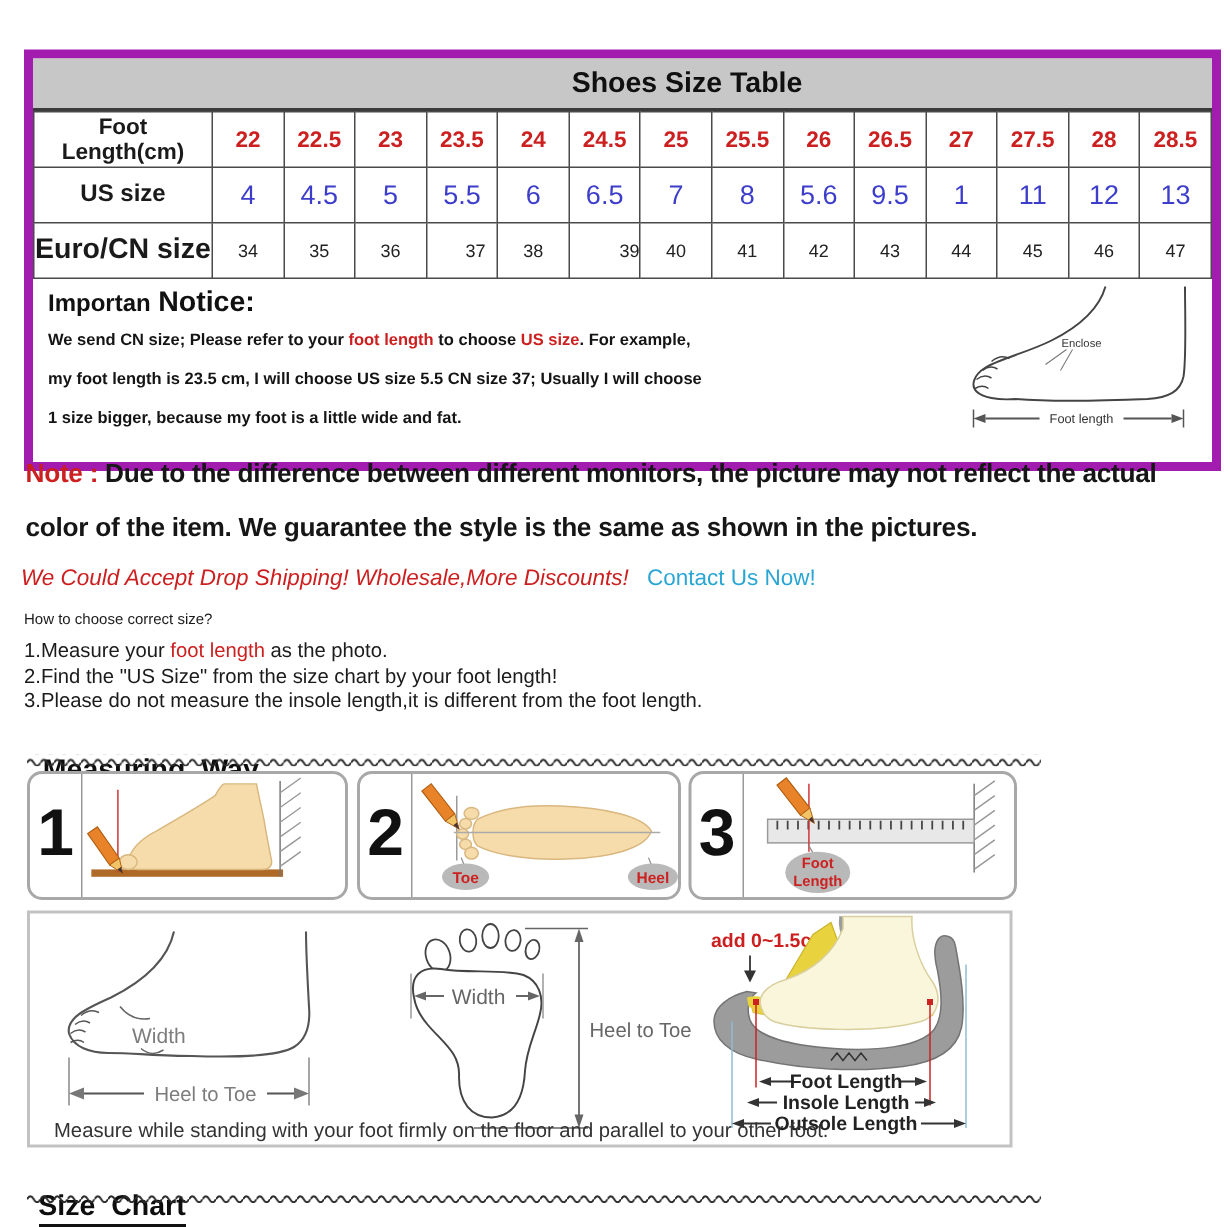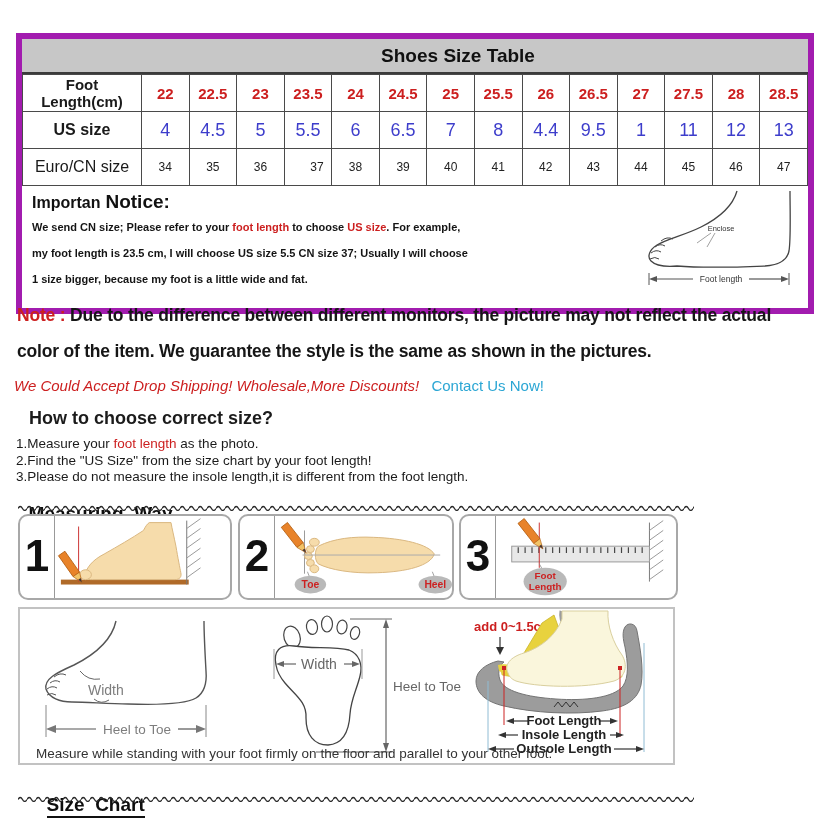--- a/index.html
+++ b/index.html
@@ -9,21 +9,21 @@
   
   .table-box{position:absolute;left:16px;top:33px;width:786px;border:6px solid #a21caf;background:#fff;}
   .table-title{height:33px;line-height:33px;background:var(--header_bg);border-bottom:2px solid #3b3b3b;font-size:19px;font-weight:bold;text-align:center;padding-left:86px;color:#101010;}
   table.sizes{border-collapse:collapse;width:100%;table-layout:fixed;}
   table.sizes th{width:118px;background:#fff;}
   table.sizes th,table.sizes td{border:1px solid #4a4a4a;text-align:center;height:36px;padding:0;color:#1a1a1a;}
   tr.r0 th{font-size:15px;font-weight:bold;}
   tr.r0 td{font-size:15px;font-weight:bold;}
   tr.r1 th{font-size:16px;font-weight:bold;}
   tr.r1 td{font-size:18px;font-weight:normal;}
-  tr.r2 th{font-size:16px;font-weight:normal;}
+  tr.r2 th{font-size:19px;font-weight:bold;}
   tr.r2 td{font-size:12px;font-weight:normal;}
 
   .notice{position:relative;padding:5px 10px 16px;height:101px;}
   .nh{margin:0 0 1px;}
   .nh-a{font-size:16px;font-weight:bold;}
   .nh-b{font-size:19px;font-weight:bold;margin-left:5px;}
   .nline{font-size:11px;font-weight:bold;line-height:26px;color:#141414;white-space:nowrap;}
   .red{color:var(--red);}
   .notice-svg{position:absolute;right:3px;top:3px;}
 
@@ -31,28 +31,28 @@
   .note-para{position:absolute;left:17px;top:297px;width:796px;font-size:17.5px;line-height:36px;font-weight:bold;color:#161616;letter-spacing:-0.2px;}
   .note-label{color:var(--red);}
 
   
   .promo{position:absolute;left:14px;top:377px;font-size:15px;}
   .p-red{color:var(--red);font-style:italic;}
   .p-cyan{color:var(--cyan);margin-left:8px;cursor:pointer;}
 
   
   .howto{position:absolute;left:16px;top:408px;color:#1b1b1b;}
-  .howto-h{font-size:18px;font-weight:bold;margin:0 13px 7px;}
+  .howto-h{font-size:10px;font-weight:normal;margin:0 0 7px;}
   .howto-item{font-size:13.5px;line-height:16.5px;}
 
   
   .sec-title{position:absolute;font-size:19px;font-weight:bold;color:#0e0e0e;white-space:pre;}
   .sec-title .t{border-bottom:2px solid #111;padding-bottom:1px;}
   #measuring-title{left:18px;top:481px;}
-  #sizechart-title{left:36px;top:772px;}
+  #sizechart-title{left:15px;top:772px;}
   .wavy{position:absolute;left:18px;}
   #wavy1{top:503px;}
   #wavy2{top:794px;}
 
   
   .panel{position:absolute;top:514px;height:86px;border:2px solid #a8a8a8;border-radius:10px;background:#fff;display:flex;box-sizing:border-box;}
   #panel1{left:18px;width:214px;}
   #panel2{left:238px;width:216px;}
   #panel3{left:459px;width:219px;}
   .panel-num{flex:0 0 34px;width:34px;border-right:1px solid #999;font-size:44px;font-weight:bold;text-align:center;line-height:80px;color:#111;}
@@ -99,35 +99,35 @@
       <tr class="r1">
         <th>US size</th>
       <td style="color: rgb(61, 61, 203);">4</td>
           <td style="color: rgb(61, 61, 203);">4.5</td>
           <td style="color: rgb(61, 61, 203);">5</td>
           <td style="color: rgb(61, 61, 203);">5.5</td>
           <td style="color: rgb(61, 61, 203);">6</td>
           <td style="color: rgb(61, 61, 203);">6.5</td>
           <td style="color: rgb(61, 61, 203);">7</td>
           <td style="color: rgb(61, 61, 203);">8</td>
-          <td style="color: rgb(61, 61, 203);">4.4</td>
+          <td style="color: rgb(61, 61, 203);">5.6</td>
           <td style="color: rgb(61, 61, 203);">9.5</td>
           <td style="color: rgb(61, 61, 203);">1</td>
           <td style="color: rgb(61, 61, 203);">11</td>
           <td style="color: rgb(61, 61, 203);">12</td>
           <td style="color: rgb(61, 61, 203);">13</td>
         </tr>
       <tr class="r2">
         <th>Euro/CN size</th>
       <td style="color: rgb(34, 34, 34);">34</td>
           <td style="color: rgb(34, 34, 34);">35</td>
           <td style="color: rgb(34, 34, 34);">36</td>
           <td style="color: rgb(34, 34, 34); padding-left: 18px;">37</td>
           <td style="color: rgb(34, 34, 34);">38</td>
-          <td style="color: rgb(34, 34, 34);">39</td>
+          <td style="color: rgb(34, 34, 34); text-align: right;">39</td>
           <td style="color: rgb(34, 34, 34);">40</td>
           <td style="color: rgb(34, 34, 34);">41</td>
           <td style="color: rgb(34, 34, 34);">42</td>
           <td style="color: rgb(34, 34, 34);">43</td>
           <td style="color: rgb(34, 34, 34);">44</td>
           <td style="color: rgb(34, 34, 34);">45</td>
           <td style="color: rgb(34, 34, 34);">46</td>
           <td style="color: rgb(34, 34, 34);">47</td>
         </tr>
     </tbody>

